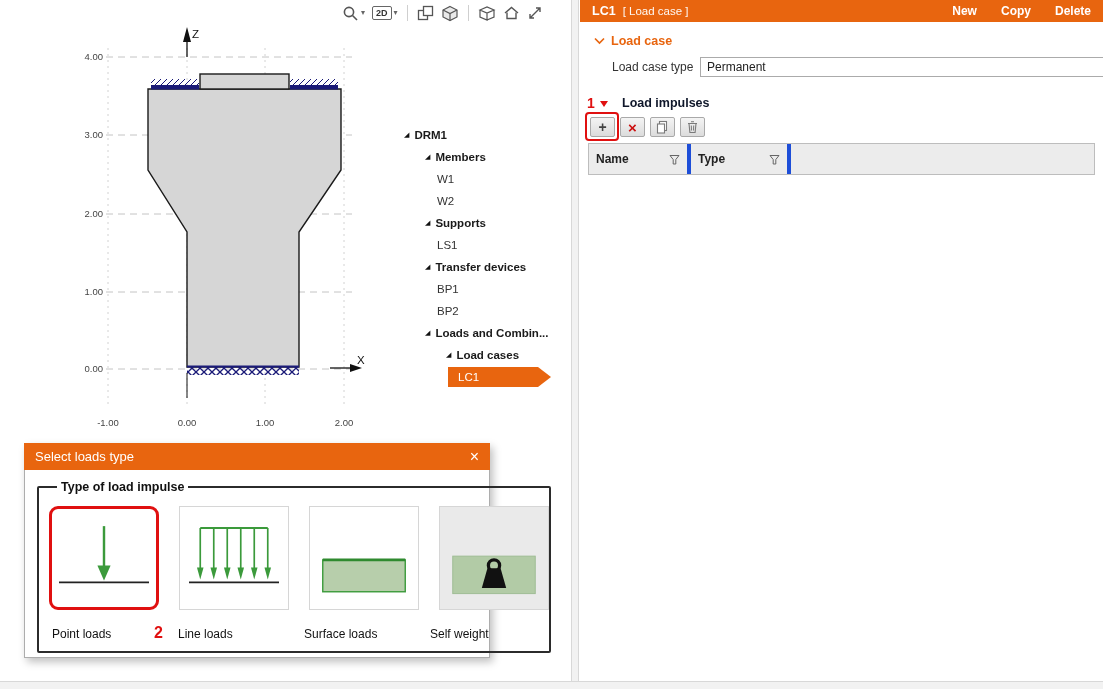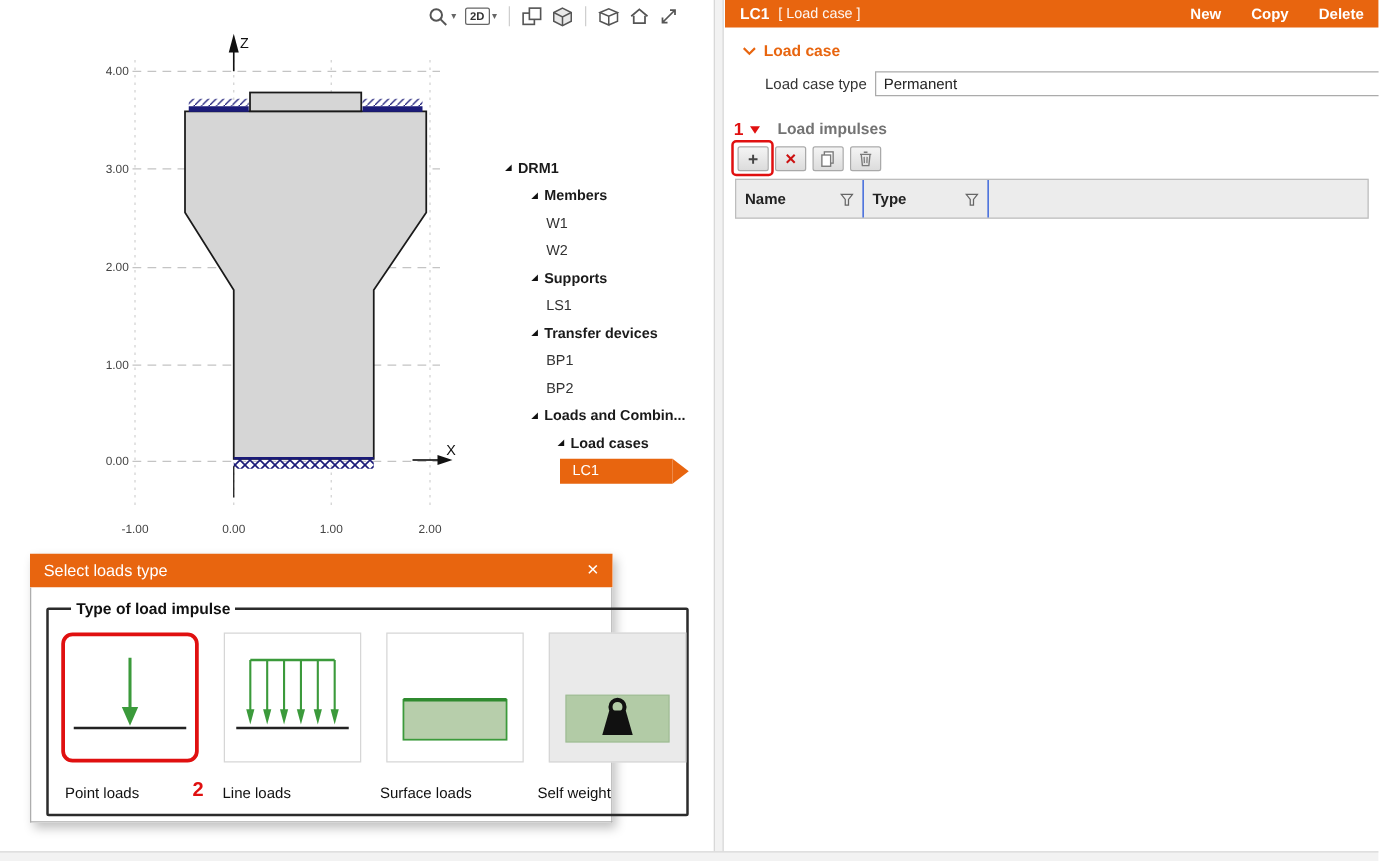--- a/index.html
+++ b/index.html
@@ -53,28 +53,28 @@
   .rsub{font-size:11.5px;margin-left:7px;color:rgba(255,255,255,.95);}
   .ractions{margin-left:auto;display:flex;gap:24px;font-weight:bold;font-size:12px;}
   .ractions span{cursor:pointer;}
   .sec-chevron{position:absolute;left:14px;top:37px;}
   .sec-title{position:absolute;left:31px;top:34px;font-size:12.5px;font-weight:bold;color:#E8650F;cursor:pointer;}
   .lc-type-label{position:absolute;left:32px;top:60px;font-size:12px;color:#333;}
   .combo{position:absolute;left:120px;top:57px;width:444px;height:20px;border:1px solid #ABABAB;background:#fff;display:flex;align-items:center;padding:0 6px;font-size:12px;cursor:pointer;}
   .combo-arrow{margin-left:auto;font-size:9px;color:#444;}
   .ann1{position:absolute;left:7px;top:95px;color:#E01010;font-weight:bold;font-size:14px;}
   .ann1-tri{position:absolute;left:20px;top:101px;width:0;height:0;border-left:4.5px solid transparent;border-right:4.5px solid transparent;border-top:6.5px solid #E01010;}
-  .li-title{position:absolute;left:42px;top:96px;font-size:12.5px;font-weight:bold;color:#737373;cursor:pointer;}
+  .li-title{position:absolute;left:42px;top:96px;font-size:12.5px;font-weight:bold;color:#0f172a;cursor:pointer;}
   .li-toolbar{position:absolute;left:10px;top:117px;display:flex;gap:5px;}
   .ibtn{width:25px;height:20px;background:linear-gradient(#F4F4F4,#DCDCDC);border:1px solid #A9A9A9;border-radius:2px;display:flex;align-items:center;justify-content:center;cursor:pointer;}
   .plus{font-size:14px;font-weight:bold;color:#444;line-height:1;}
   .redx{font-size:15px;font-weight:bold;color:#CC1111;line-height:1;}
   .annbox{position:absolute;left:5px;top:112px;width:34px;height:29px;border:2px solid #E01010;border-radius:4px;}
   .litable{position:absolute;left:8px;top:143px;width:507px;height:32px;background:#ECECEC;border:1px solid #BDBDBD;display:flex;}
-  .th{display:flex;align-items:center;justify-content:space-between;padding:0 7px;border-right:1px solid #1d4ed8;font-size:12px;font-weight:bold;color:#222;cursor:pointer;}
+  .th{display:flex;align-items:center;justify-content:space-between;padding:0 7px;border-right:4px solid #1d4ed8;font-size:12px;font-weight:bold;color:#222;cursor:pointer;}
   .th.rest{flex:1;border-right:none;cursor:default;}
 </style>
 </head>
 <body>
 
 <div class="app">
 
   <svg class="drawing" width="572" height="440" viewBox="0 0 572 440">
     <defs>
       <pattern id="xh" width="8" height="8" patternUnits="userSpaceOnUse">

